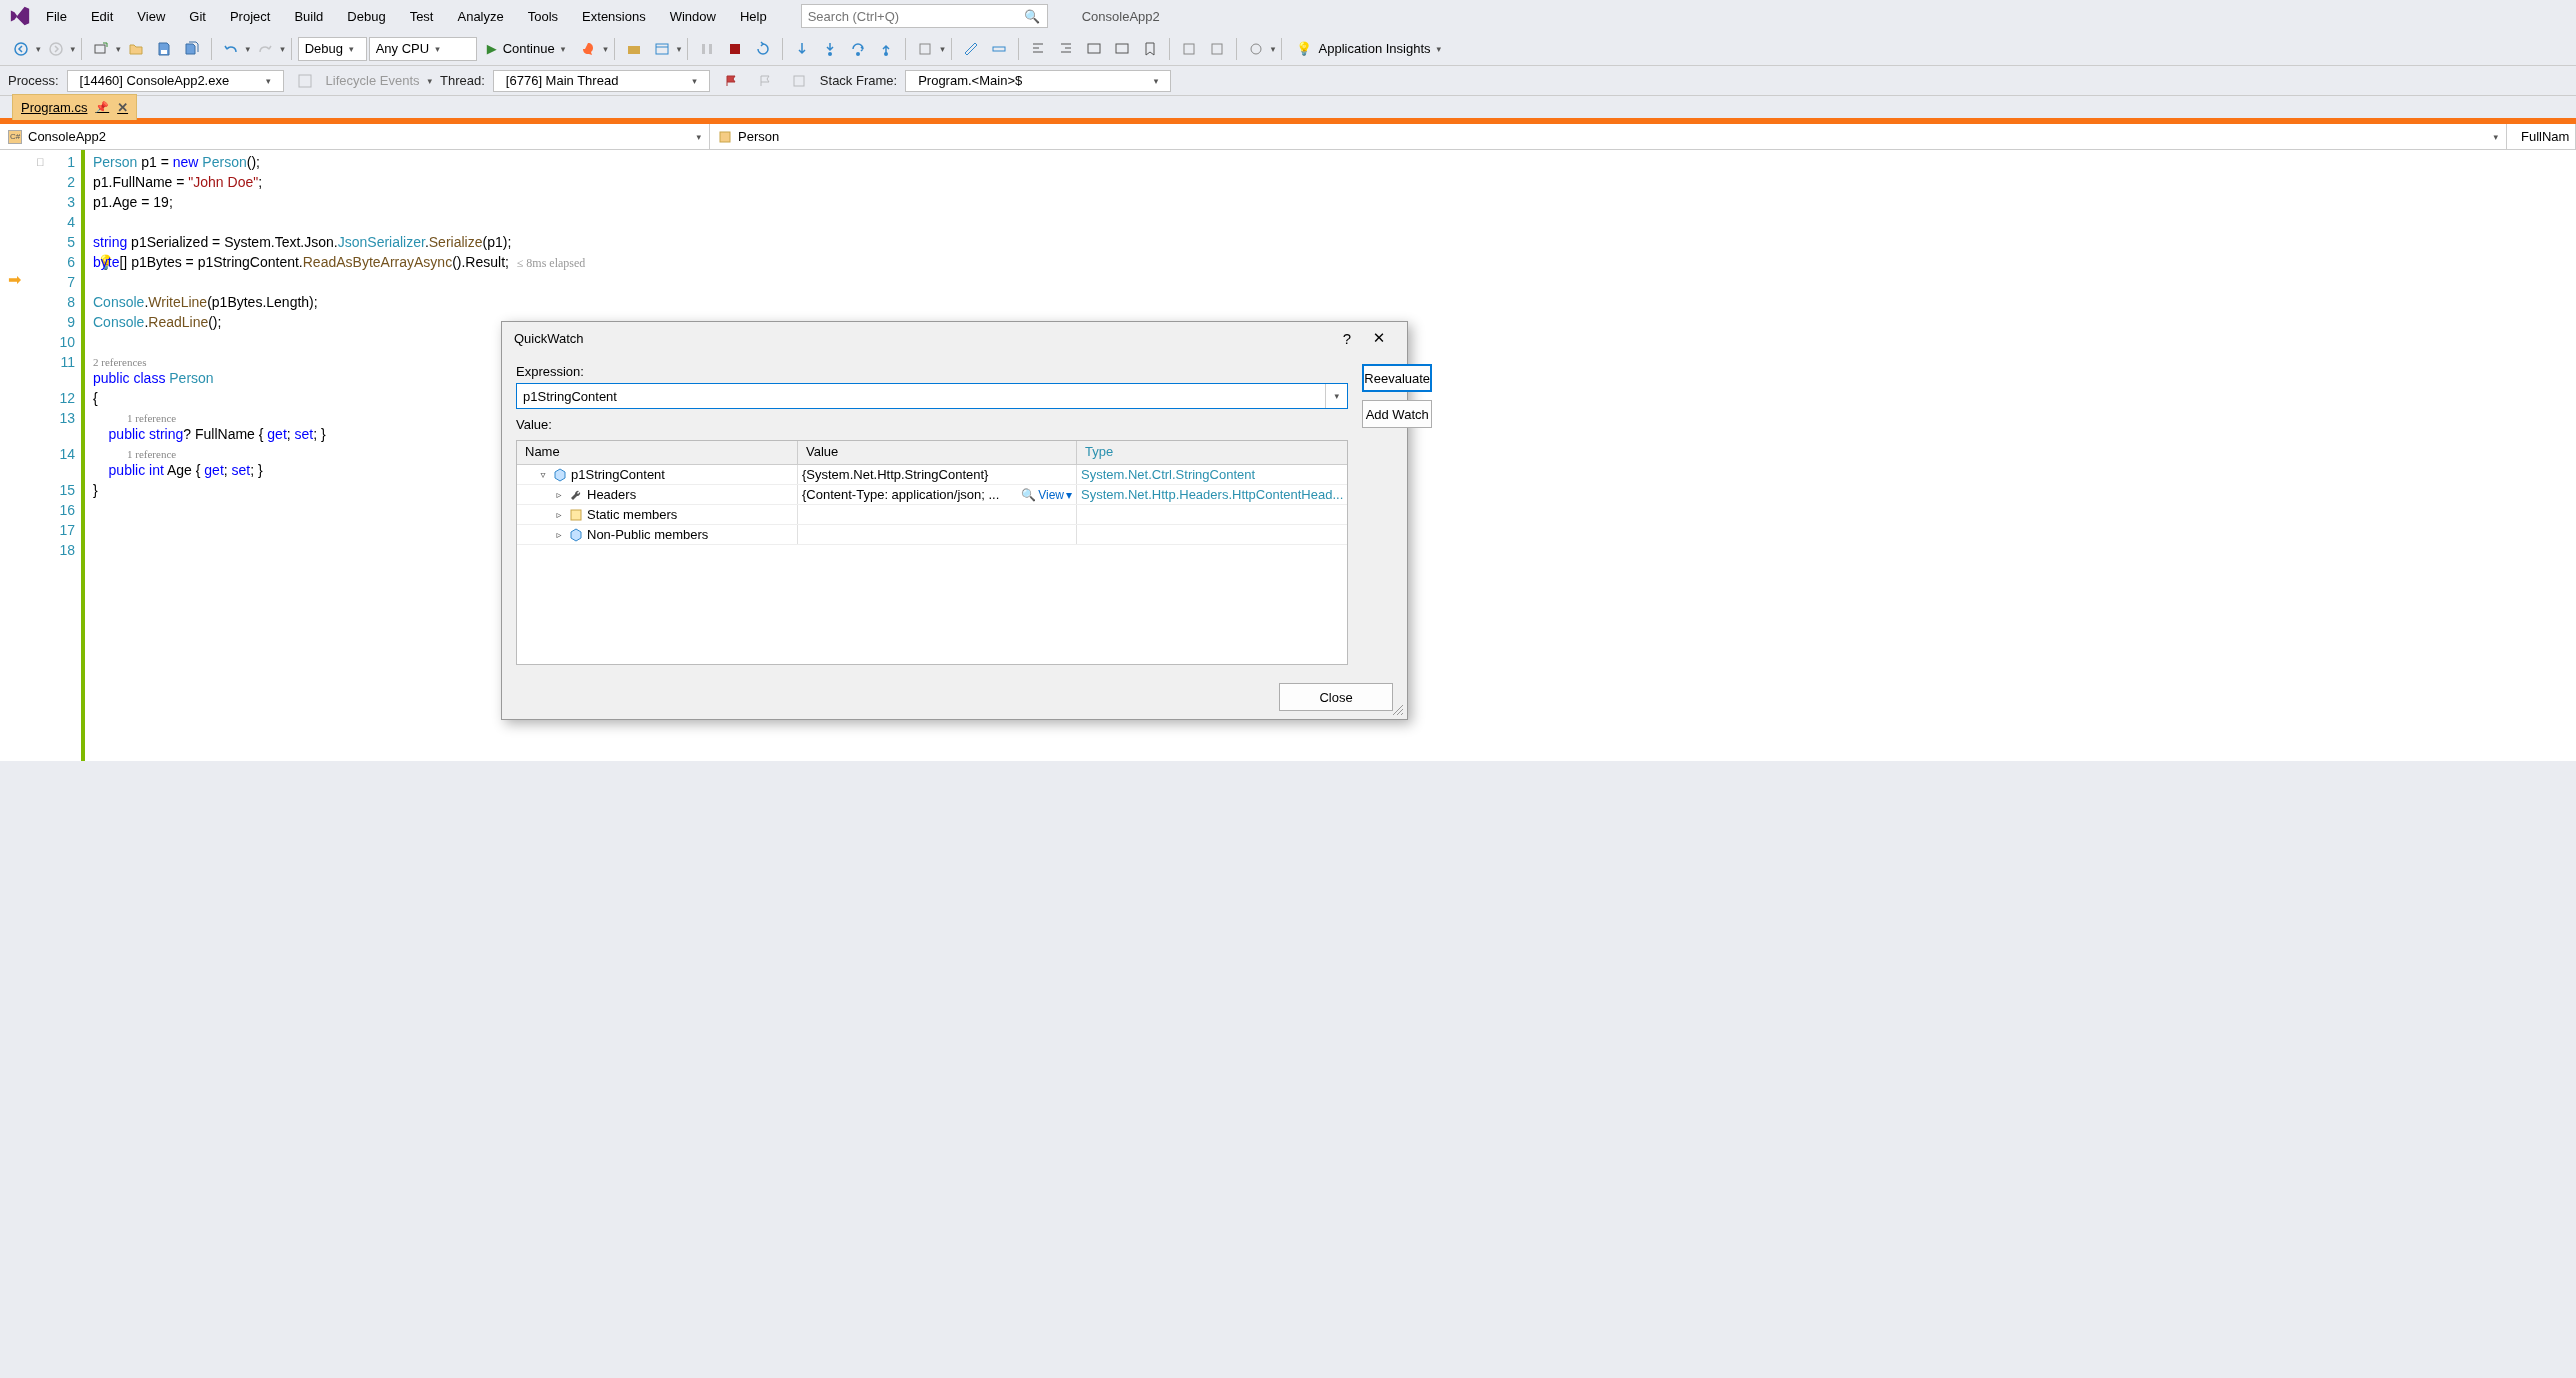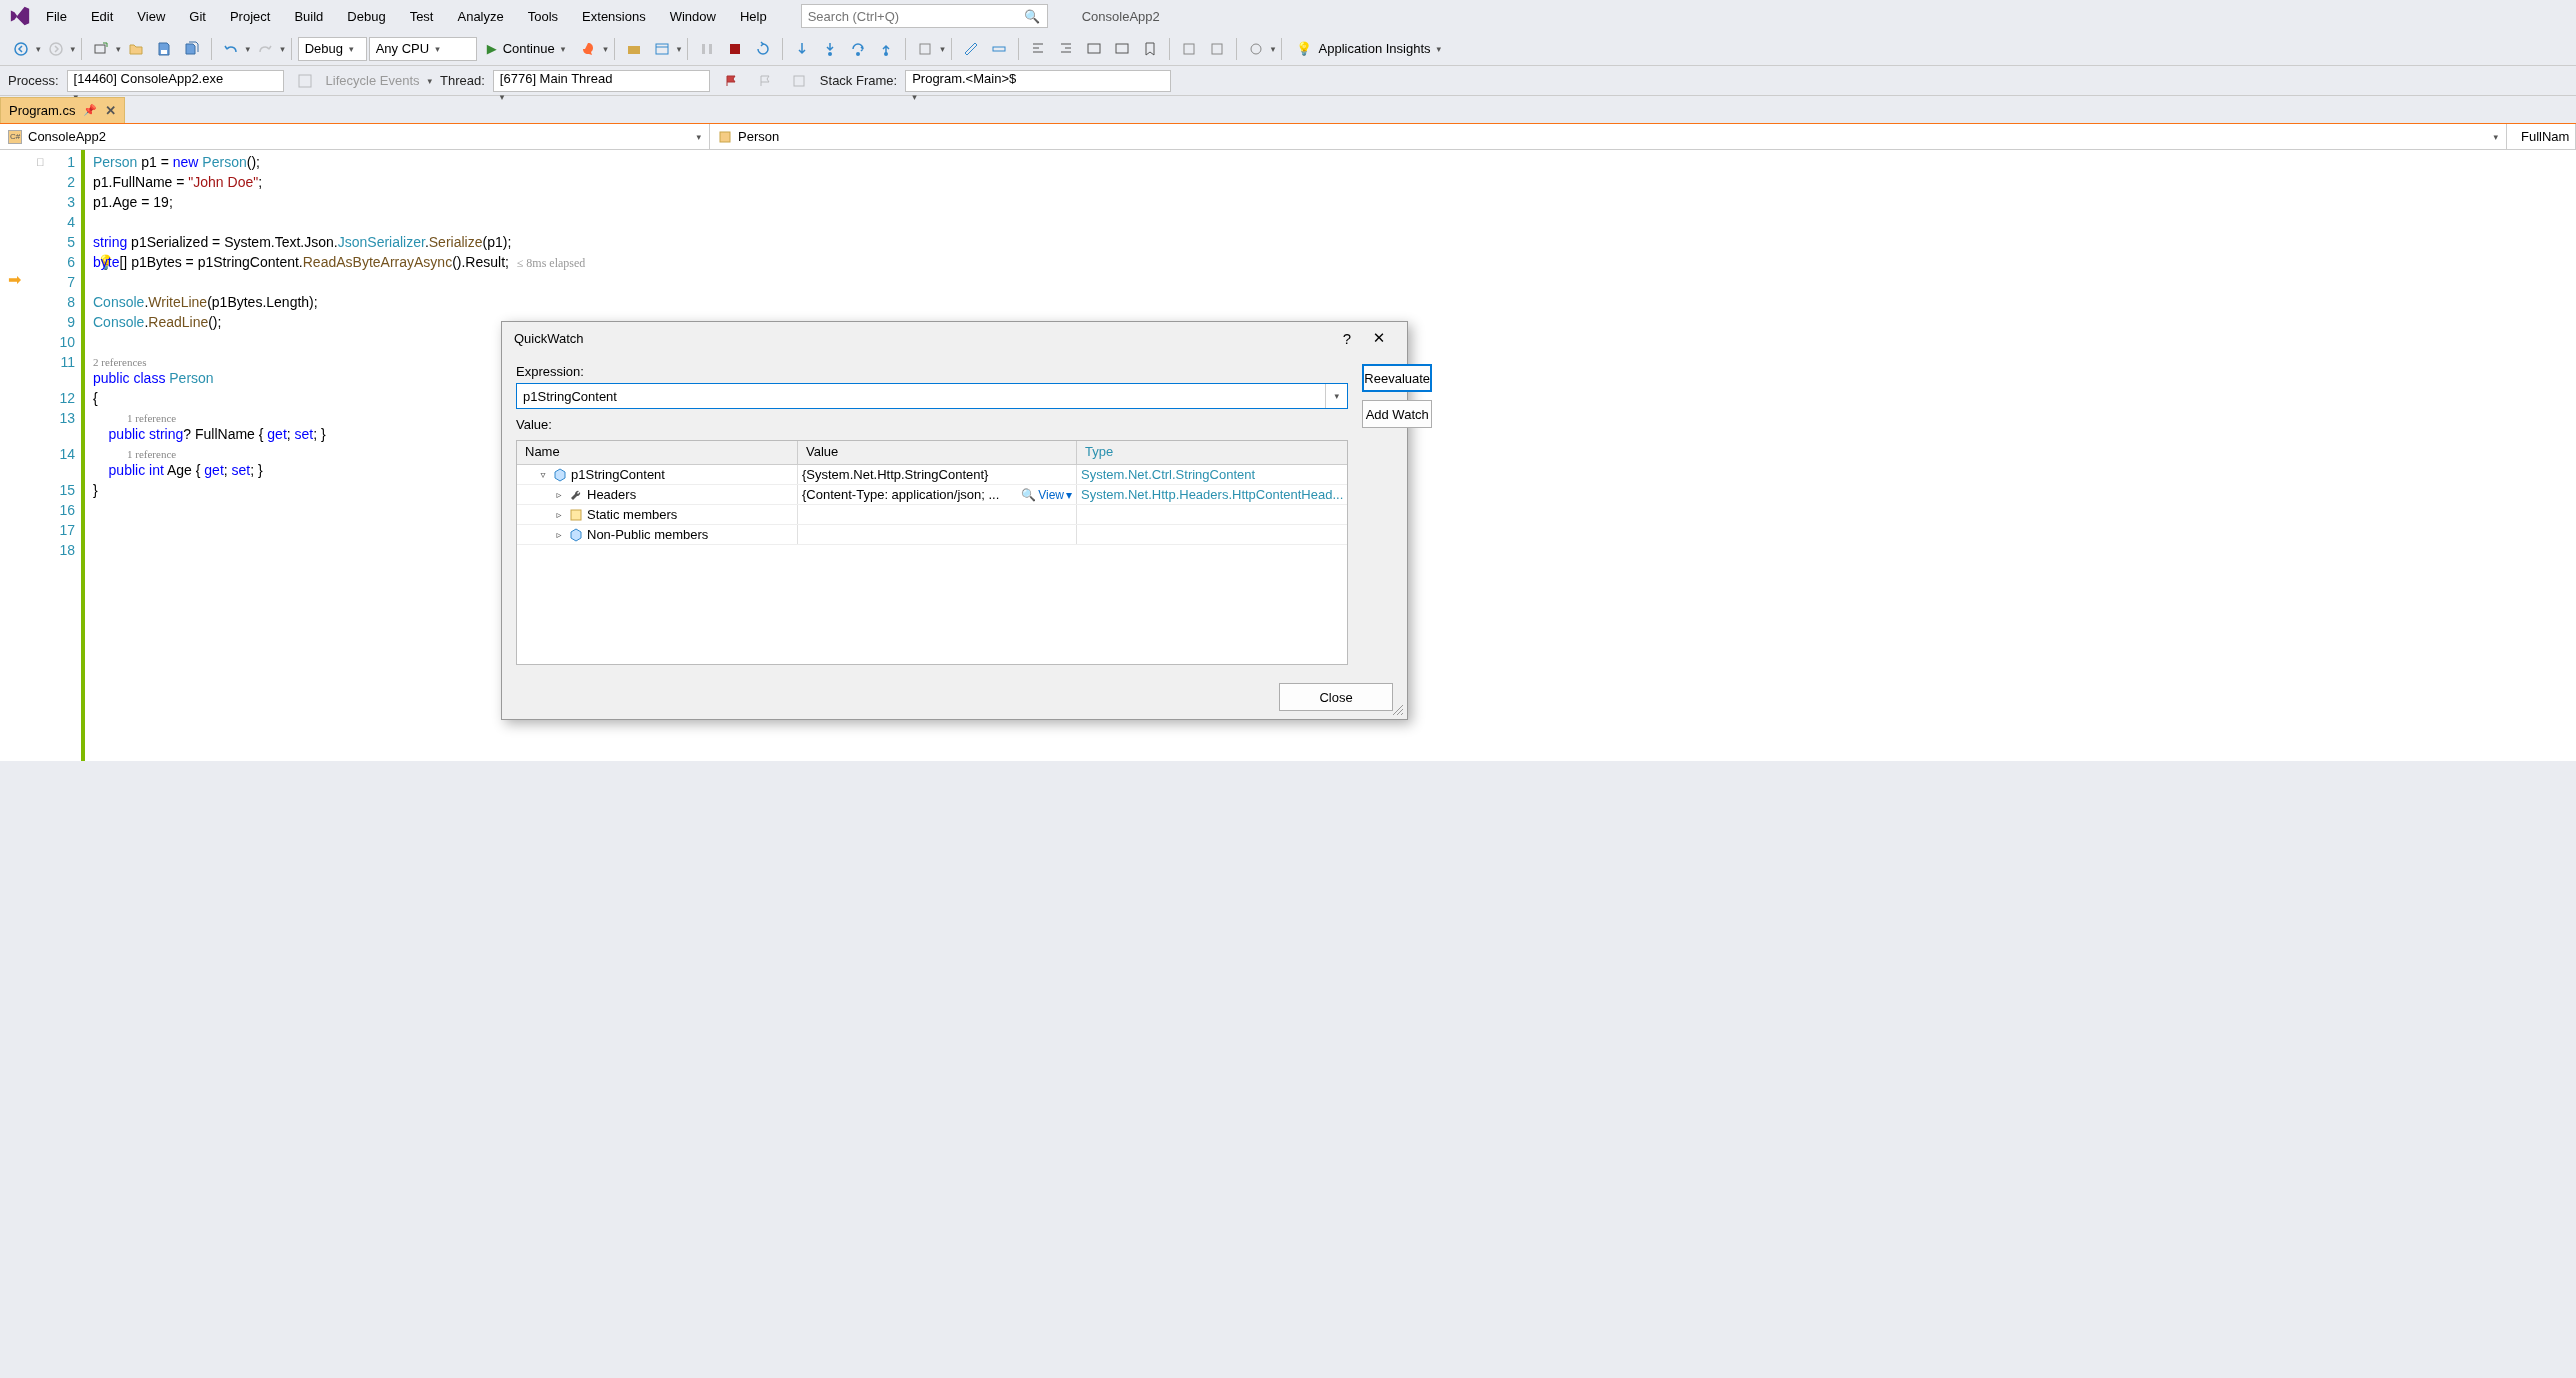--- a/index.html
+++ b/index.html
@@ -22,24 +22,24 @@
 .tool-dropdown { height: 24px; border: 1px solid #c0c0c0; background: #fff; padding: 0 6px; display: flex; align-items: center; gap: 6px; cursor: pointer; font-size: 13px; }
 .continue-btn { display: flex; align-items: center; gap: 6px; padding: 0 8px; height: 26px; cursor: pointer; }
 .continue-btn .play { color: #388a34; }
 .dropdown-arrow { font-size: 9px; color: #555; }
 .insights { display: flex; align-items: center; gap: 6px; padding: 0 8px; cursor: pointer; }
 .bulb { color: #d29922; }
 
 
 .debug-bar { display: flex; align-items: center; height: 30px; padding: 0 8px; background: #eaecf1; gap: 8px; border-bottom: 1px solid #ccc; }
 .debug-label { color: #222; }
-.debug-combo { height: 22px; border: 1px solid #c0c0c0; background: #fff; padding: 0 6px; display: flex; align-items: flex-start; gap: 6px; min-width: 178px; cursor: pointer; font-size: 13px; justify-content: space-between; flex-direction: column; }
-
-
-.tab-bar { display: flex; align-items: center; height: 28px; background: #eaecf1; border-bottom: 1px solid #f97316; padding-left: 0; }
+.debug-combo { height: 22px; border: 1px solid #c0c0c0; background: #fff; padding: 0 12px; display: flex; align-items: center; gap: 6px; min-width: 178px; cursor: pointer; font-size: 13px; justify-content: space-between; }
+
+
+.tab-bar { display: flex; align-items: center; height: 28px; background: #eaecf1; border-bottom: 6px solid #f97316; padding-left: 12px; text-decoration: underline; }
 .file-tab { background: #f5cc84; padding: 4px 8px; display: flex; align-items: center; gap: 8px; height: 26px; border-top: 1px solid #ddb96a; border-left: 1px solid #ddb96a; border-right: 1px solid #ddb96a; }
 .file-tab .pin { font-size: 11px; color: #555; cursor: pointer; }
 .file-tab .close { font-size: 13px; color: #555; cursor: pointer; font-weight: bold; }
 
 
 .nav-bar { display: flex; align-items: center; height: 26px; background: #fff; border-bottom: 1px solid #ccc; }
 .nav-item { display: flex; align-items: center; gap: 6px; padding: 0 8px; border-right: 1px solid #ccc; height: 100%; cursor: pointer; flex: 1; }
 .nav-item:last-child { flex: 0 0 auto; max-width: 69px; }
 .nav-item .arrow { margin-left: auto; font-size: 9px; color: #555; }
 .csharp-icon { width: 14px; height: 14px; background: #f5cc84; border: 1px solid #aaa; font-size: 8px; display: flex; align-items: center; justify-content: center; color: #555; }

